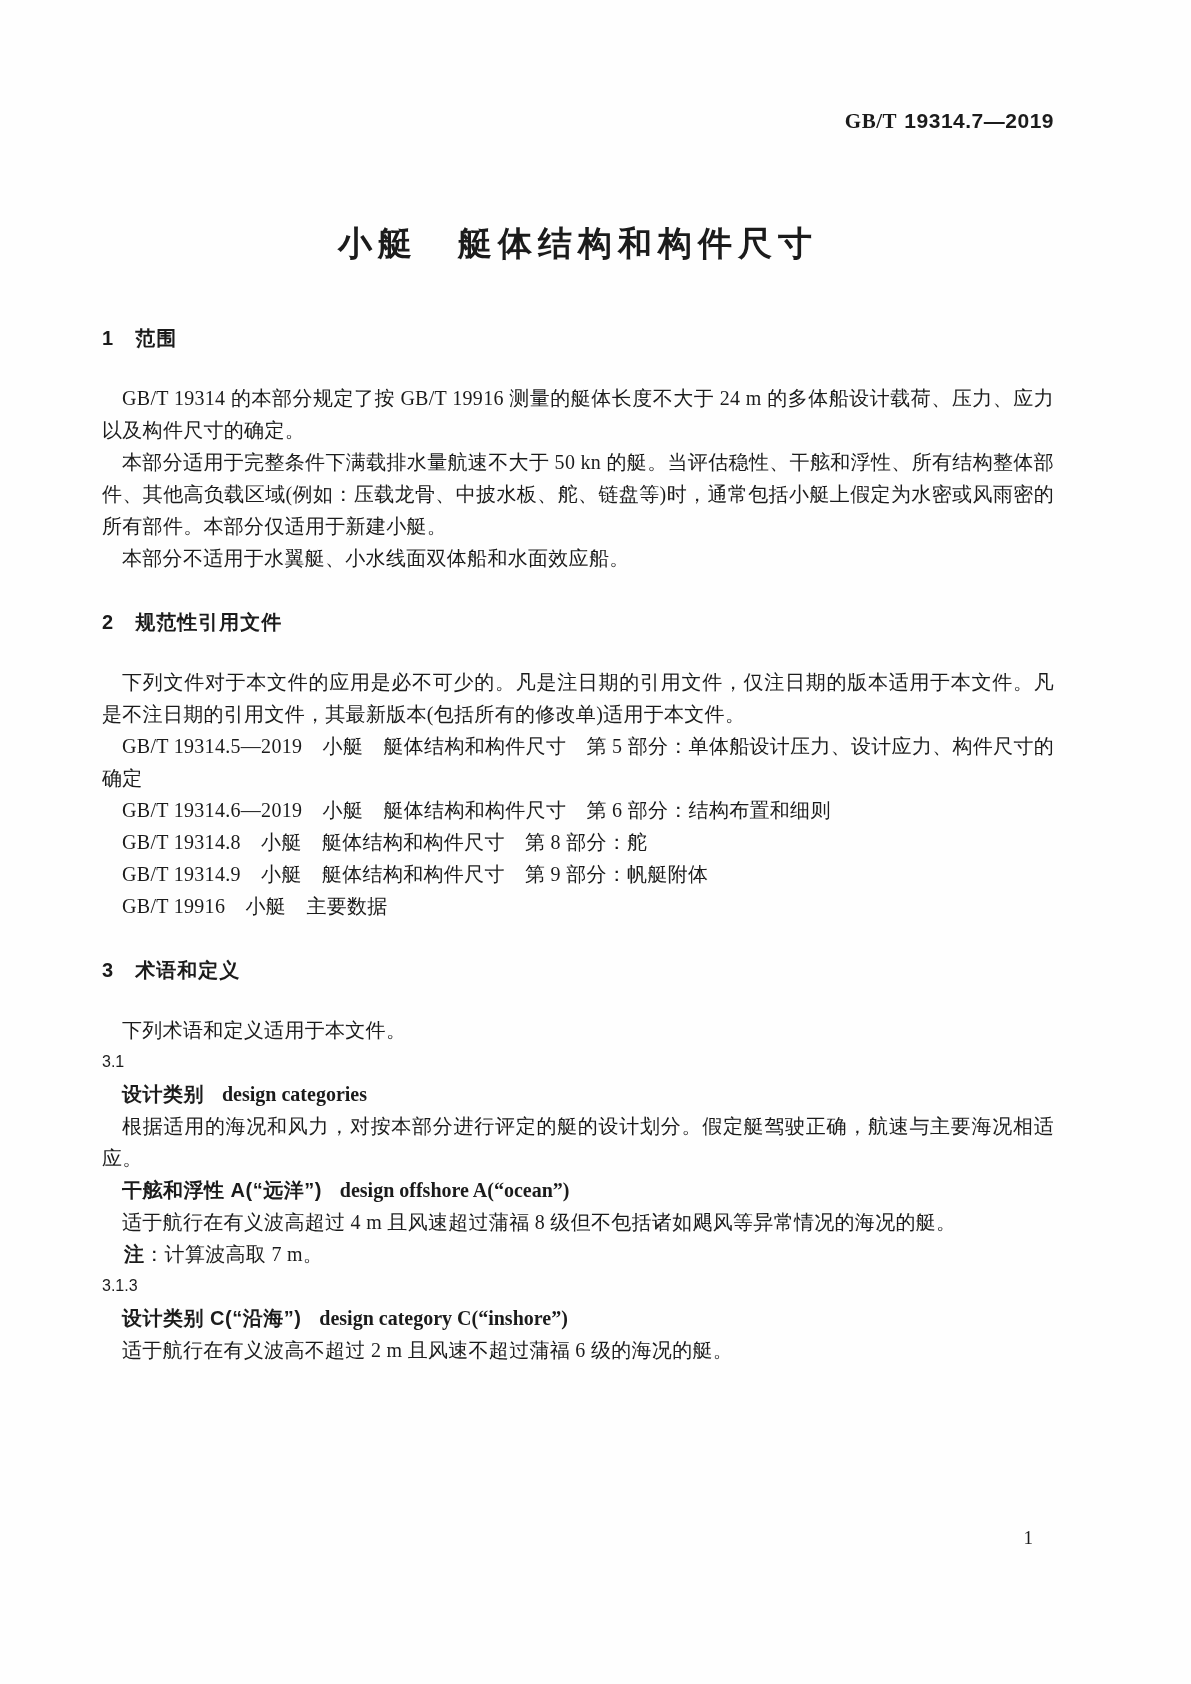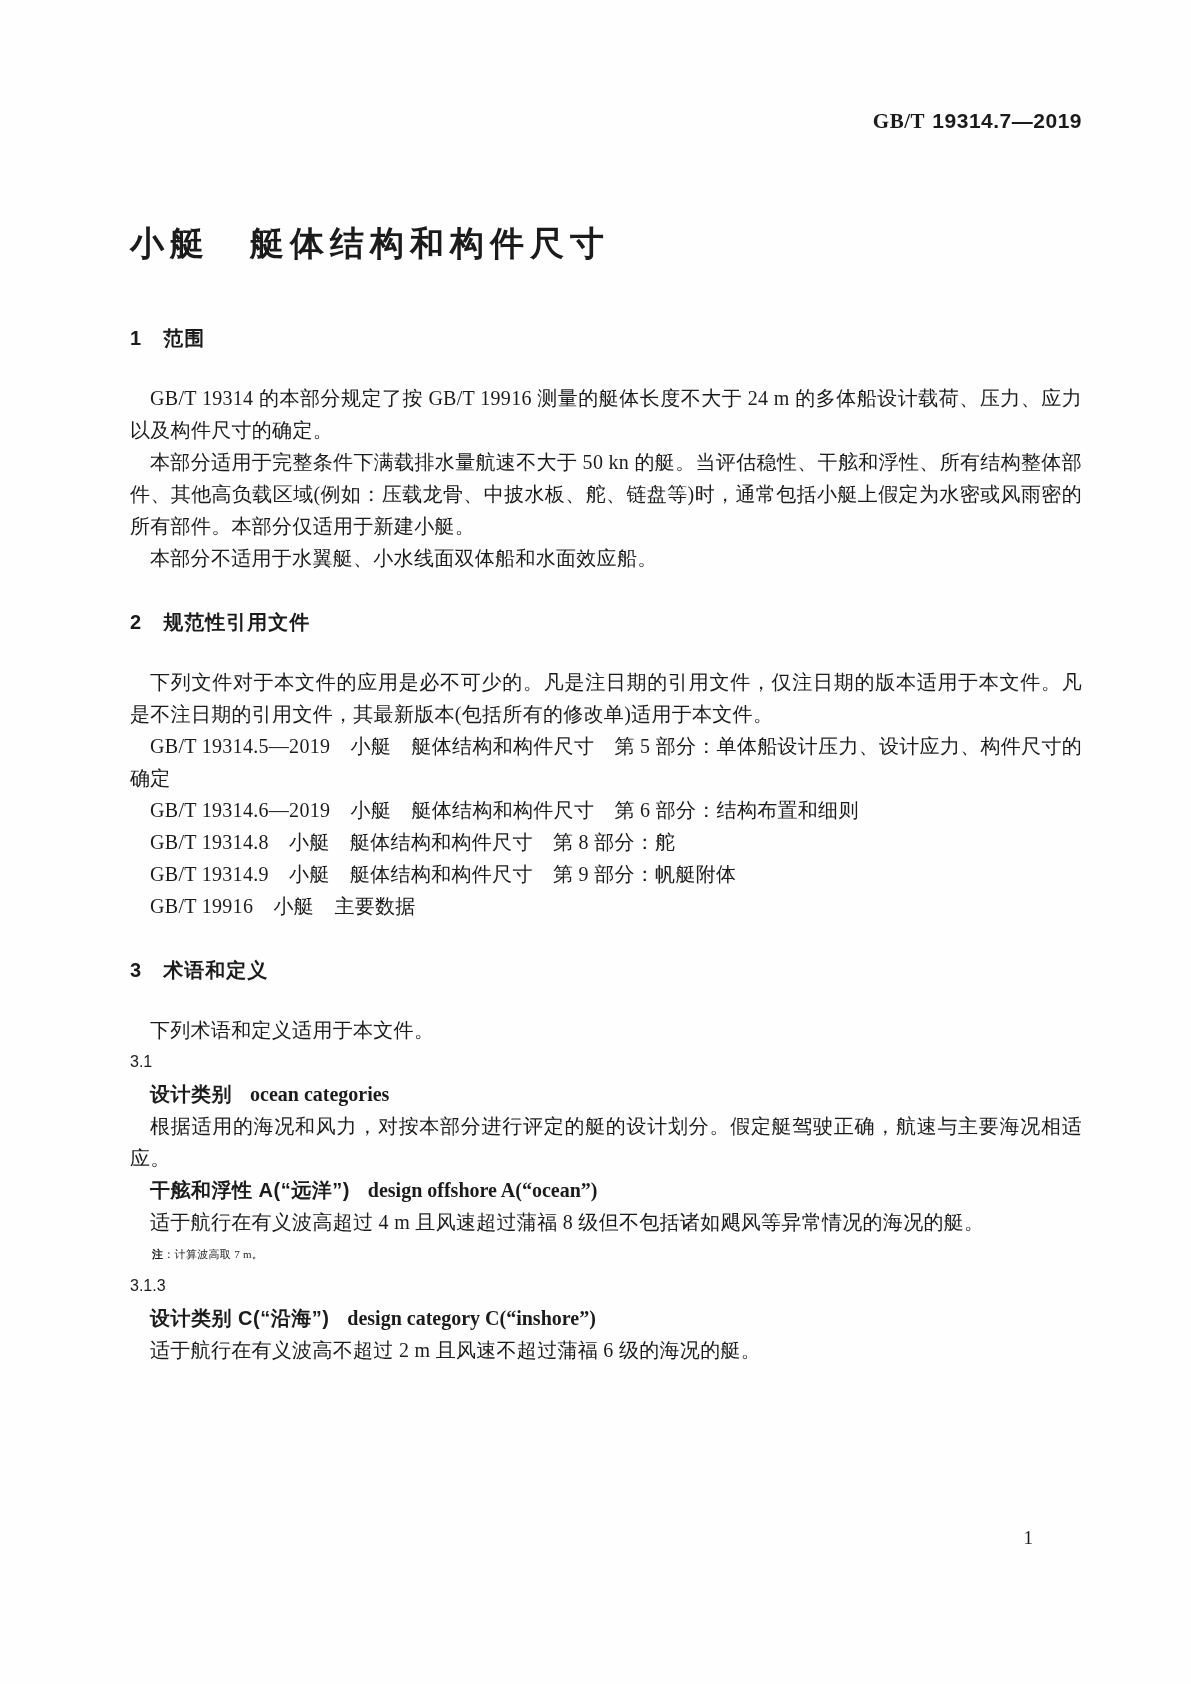--- a/index.html
+++ b/index.html
@@ -8,36 +8,37 @@
     position: relative;
     width: 1191px;
     height: 1684px;
     background: #fefefe;
     color: #1b1b1b;
     font-family: "Liberation Serif", "DejaVu Serif", serif;
     overflow: hidden;
   }
   .content {
     position: absolute;
-    left: 130px;
+    left: 102px;
     top: 0;
     width: 952px;
   }
   .doc-number {
     padding-top: 108px;
     text-align: right;
     font-weight: bold;
     font-size: 21px;
     line-height: 26px;
     letter-spacing: 0.5px;
   }
   .doc-number .prefix { font-family: "Liberation Serif", "DejaVu Serif", serif; }
   .doc-number .num { font-family: "Liberation Sans", "DejaVu Sans", sans-serif; margin-left: 0.35em; }
   .doc-title {
     margin: 88px 0 0 0;
+    text-align: center;
     font-family: "Liberation Sans", "DejaVu Sans", sans-serif;
     font-weight: bold;
     font-size: 34px;
     line-height: 42px;
     letter-spacing: 6px;
   }
   .doc-title .title-line { display: block; }
   .sec-heading {
     margin: 32px 0 28px 0;
     font-family: "Liberation Sans", "DejaVu Sans", sans-serif;
@@ -67,21 +68,21 @@
     margin: 0;
     line-height: 32px;
     padding-left: 20px;
     font-weight: bold;
     font-size: 20px;
   }
   .term-zh { font-family: "Liberation Sans", "DejaVu Sans", sans-serif; letter-spacing: 0.5px; }
   .term-en { font-family: "Liberation Serif", "DejaVu Serif", serif; margin-left: 0.9em; }
   p.note {
     margin: 0;
-    font-size: 11px;
+    font-size: 20px;
     line-height: 32px;
     padding-left: 22px;
     letter-spacing: 0.3px;
   }
   p.note .note-label {
     font-family: "Liberation Sans", "DejaVu Sans", sans-serif;
     font-weight: bold;
     font-style: normal;
   }
   .page-number {
@@ -124,21 +125,21 @@
     <p class="body">GB/T 19916　小艇　主要数据</p>
 
     <h2 class="sec-heading">
       <span class="sec-num">3</span><span class="sec-label">术语和定义</span>
     </h2>
     <p class="body">下列术语和定义适用于本文件。</p>
 
     <div class="term-entry">
       <p class="term-num">3.1</p>
       <p class="term-line">
-        <span class="term-zh">设计类别</span><span class="term-en">ocean categories</span>
+        <span class="term-zh">设计类别</span><span class="term-en">design categories</span>
       </p>
       <p class="body">根据适用的海况和风力，对按本部分进行评定的艇的设计划分。假定艇驾驶正确，航速与主要海况相适应。</p>
     </div>
 
     <div class="term-entry">
       <p class="term-line">
         <span class="term-zh">干舷和浮性 A(“远洋”)</span><span class="term-en">design offshore A(“ocean”)</span>
       </p>
       <p class="body">适于航行在有义波高超过 4 m 且风速超过蒲福 8 级但不包括诸如飓风等异常情况的海况的艇。</p>
       <p class="note">

